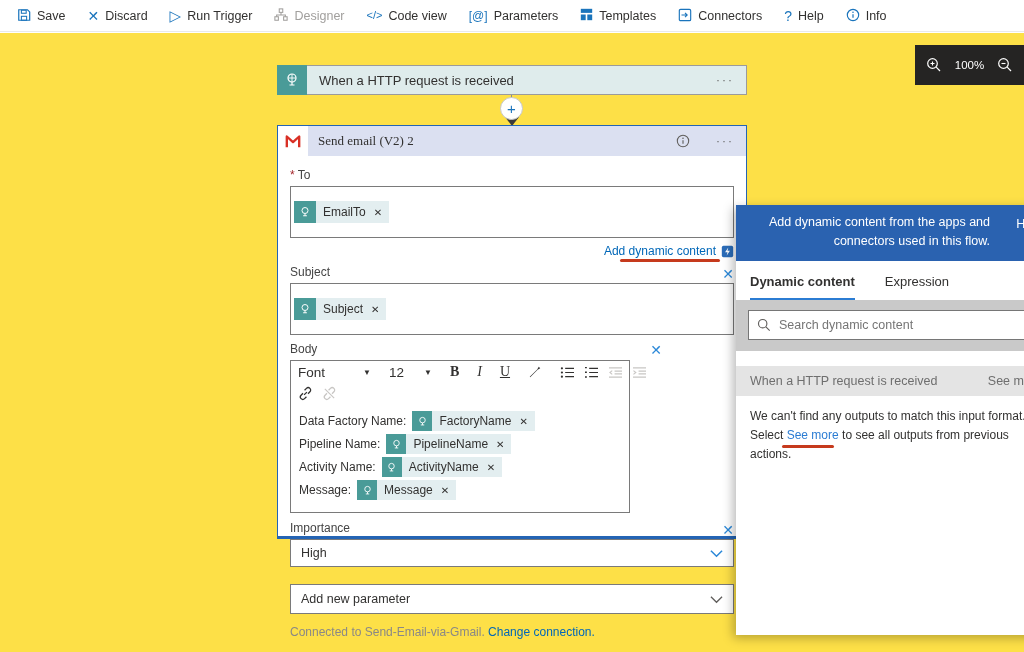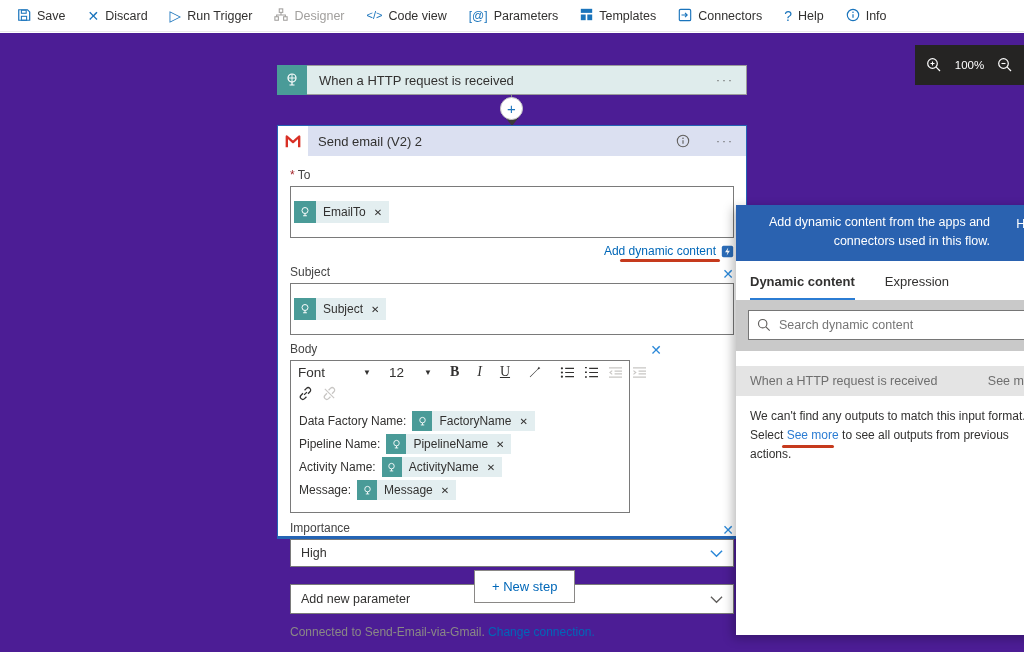--- a/index.html
+++ b/index.html
@@ -10,21 +10,21 @@
   .toolbar { position:absolute; top:0; left:0; width:1024px; height:32px; background:#fff;
              border-bottom:1px solid #eaeaea; display:flex; align-items:center; padding-left:6px; z-index:5; }
   .tb-item { display:flex; align-items:center; gap:6px; padding:0 11px; height:32px;
              font-size:12.5px; color:#323130; cursor:pointer; white-space:nowrap; background:none; border:none;
              font-family:"Liberation Sans", sans-serif; }
   .tb-item .glyph { color:#1a74bc; font-size:13px; line-height:1; }
   .tb-item.disabled { color:#a19f9d; }
   .tb-item.disabled .glyph { color:#a19f9d; }
 
   
-  .canvas { position:absolute; top:33px; left:0; width:1024px; height:619px; background:#4c1d95; }
+  .canvas { position:absolute; top:33px; left:0; width:1024px; height:619px; background:#fde047; }
 
   
   .zoomctl { position:absolute; top:12px; right:0; width:109px; height:40px; background:#252423;
              display:flex; align-items:center; justify-content:space-between; padding:0 11px; z-index:4; }
   .zoomctl .pct { color:#fff; font-size:11.5px; }
 
   
   .trigger-card { position:absolute; left:277px; top:32px; width:470px; height:30px;
                   background:#dfecec; border:1px solid #9b9b9b; display:flex; align-items:center; }
   .trigger-icon { width:30px; height:30px; background:#4a9b98; flex:0 0 30px; display:flex;
@@ -38,21 +38,21 @@
                  background:#fff; border:1px solid #c7c7c7; color:#1a74bc; font-size:15px;
                  display:flex; align-items:center; justify-content:center; cursor:pointer; z-index:2; }
   .conn-arrow { position:absolute; left:505px; top:84px; width:0; height:0;
                 border-left:7px solid transparent; border-right:7px solid transparent; border-top:9px solid #3b3a39; }
 
   
   .email-card { position:absolute; left:277px; top:92px; width:470px; height:414px; background:#fff;
                 border:1px solid #2464b4; border-bottom:3px solid #2464b4; }
   .email-header { height:30px; background:#dbe0f1; display:flex; align-items:center; }
   .email-tile { width:30px; height:30px; background:#fff; display:flex; align-items:center; justify-content:center; flex:0 0 30px; }
-  .email-title { flex:1; font-size:13px; padding-left:10px; color:#323130; }
+  .email-title { flex:1; font-size:13px; padding-left:10px; color:#323130;font-family:Liberation Serif, serif; }
   .hdr-info { margin-right:14px; cursor:pointer; display:flex; }
   .card-body { padding:4px 12px 0; position:relative; }
 
   .field-label { font-size:12px; color:#444; margin:8px 0 4px; display:flex; align-items:center; }
   .req-star { color:#a4262c; margin-right:3px; }
   .label-row { display:flex; align-items:center; justify-content:space-between; }
   .clear-x { color:#2b88d8; font-size:14px; line-height:1; cursor:pointer; }
 
   .input-box { border:1px solid #7a7a7a; min-height:28px; display:flex; align-items:center; padding:14px 3px; background:#fff; }
   .chip { display:inline-flex; align-items:center; background:#e3eef0; height:22px; font-size:12px; color:#323130; cursor:pointer; }
@@ -438,21 +438,20 @@
         </span>
       </div>
 
       <div class="conn-row">
         <span>Connected to Send-Email-via-Gmail.</span>
         <a>Change connection.</a>
       </div>
     </div>
   </div>
 
-  <button class="new-step-btn">+ New step</button>
 
   <div class="panel">
     <div class="panel-header">
       <span class="hdr-text">Add dynamic content from the apps and connectors used in this flow.</span>
       <span class="panel-hide">Hide</span>
     </div>
     <div class="panel-tabs">
       <span class="panel-tab active">Dynamic content</span>
       <span class="panel-tab">Expression</span>
     </div>

